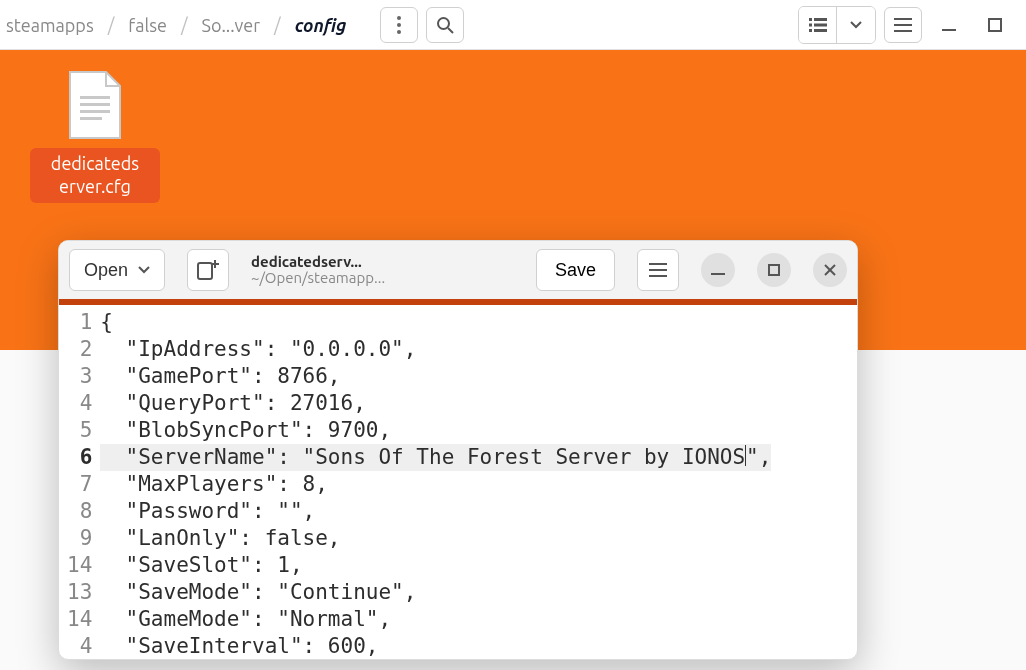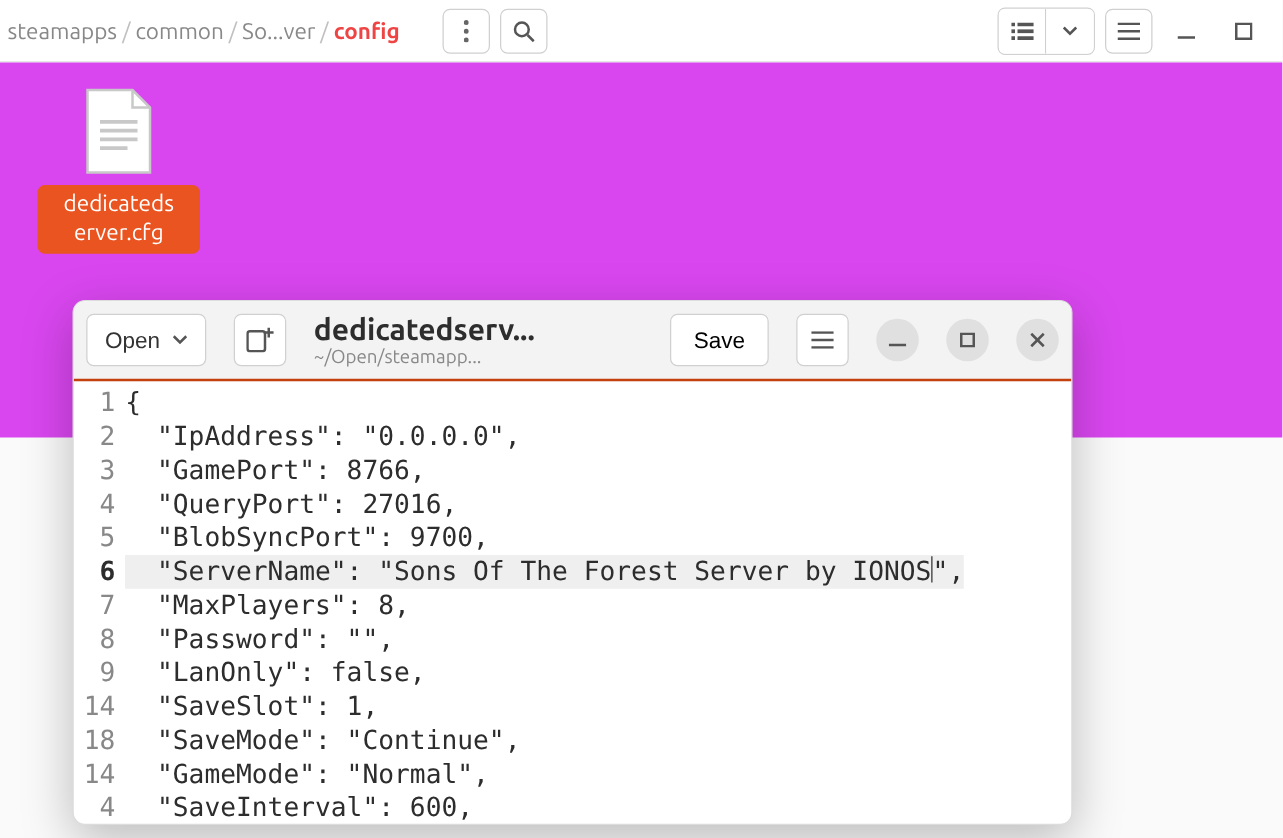--- a/index.html
+++ b/index.html
@@ -18,26 +18,26 @@
       align-items: center;
       background: #fff;
       height: 50px;
       border-bottom: 1px solid #e0e0e0;
       padding: 0 6px;
       gap: 8px;
     }
     .breadcrumb {
       display: flex;
       align-items: center;
-      gap: 4px;
+      gap: 14px;
       font-size: 18px;
       color: #888;
     }
     .crumb { cursor: pointer; }
-    .crumb.current { color: #ef4444; font-weight: 700; }
+    .crumb.current { color: #0f172a; font-weight: 700; font-style: italic; }
     .sep { color: #c0c0c0; }
     .fm-spacer-small { width: 18px; }
     .icon-btn {
       border: 1px solid #d0d0d0;
       background: #fff;
       border-radius: 6px;
       height: 36px;
       min-width: 38px;
       display: inline-flex;
       align-items: center;
@@ -57,21 +57,21 @@
       margin-left: auto;
       display: flex;
       align-items: center;
       gap: 8px;
       padding-right: 6px;
     }
     .win-ctrl { border: none; background: transparent; width: 34px; }
 
     
     .fm-body {
-      background: #d946ef;
+      background: #f97316;
       width: 100%;
       height: 300px;
       padding: 20px 30px;
       display: flex;
       gap: 40px;
       align-items: flex-start;
     }
     .file-item {
       display: flex;
       flex-direction: column;
@@ -108,21 +108,21 @@
       border-radius: 10px;
       box-shadow: 0 12px 40px rgba(0,0,0,0.25);
       border: 1px solid #dcdcdc;
       display: flex;
       flex-direction: column;
       overflow: hidden;
     }
     .editor-header {
       height: 64px;
       background: #f3f3f3;
-      border-bottom: 2px solid #c2410c;
+      border-bottom: 6px solid #c2410c;
       display: flex;
       align-items: center;
       gap: 22px;
       padding: 0 10px;
     }
     .open-btn {
       border: 1px solid #d0d0d0;
       background: #fff;
       border-radius: 6px;
       height: 42px;
@@ -142,21 +142,21 @@
       display: inline-flex; align-items:center; justify-content:center;
       cursor:pointer;
     }
     .title-block {
       display: flex;
       flex-direction: column;
       justify-content: center;
       line-height: 1.1;
       flex: 0 0 auto;
     }
-    .title-main { font-size: 24px; font-weight: 700; color: #2d2d2d; }
+    .title-main { font-size: 15px; font-weight: 700; color: #2d2d2d; }
     .title-sub { font-size: 15px; color: #888; }
     .editor-spacer { flex: 1; }
     .save-btn {
       border: 1px solid #d0d0d0;
       background: #fff;
       border-radius: 6px;
       height: 42px;
       padding: 0 18px;
       font-size: 18px;
       cursor: pointer;
@@ -199,21 +199,21 @@
 
     svg { display: block; }
   </style>
 </head>
 <body>
 
 <div class="fm-topbar">
   <div class="breadcrumb">
     <span class="crumb">steamapps</span>
     <span class="sep">/</span>
-    <span class="crumb">common</span>
+    <span class="crumb">false</span>
     <span class="sep">/</span>
     <span class="crumb">So...ver</span>
     <span class="sep">/</span>
     <span class="crumb current">config</span>
   </div>
   <div class="fm-spacer-small"></div>
   <button class="icon-btn" title="menu">
     <span>
       <svg width="4" height="18" viewBox="0 0 4 18">
           <circle cx="2" cy="2" r="2" fill="#666"></circle>
@@ -361,19 +361,19 @@
         <div class="ln">1</div>
         <div class="ln">2</div>
         <div class="ln">3</div>
         <div class="ln">4</div>
         <div class="ln">5</div>
         <div class="ln current">6</div>
         <div class="ln">7</div>
         <div class="ln">8</div>
         <div class="ln">9</div>
         <div class="ln">14</div>
-        <div class="ln">18</div>
+        <div class="ln">13</div>
         <div class="ln">14</div>
         <div class="ln">4</div>
       </div>
     <div class="code" id="code"><div class="code-line">{</div><div class="code-line">  "IpAddress": "0.0.0.0",</div><div class="code-line">  "GamePort": 8766,</div><div class="code-line">  "QueryPort": 27016,</div><div class="code-line">  "BlobSyncPort": 9700,</div><div class="code-line current"><span>  "ServerName": "Sons Of The Forest Server by IONOS</span><span class="caret"></span><span>",</span></div><div class="code-line">  "MaxPlayers": 8,</div><div class="code-line">  "Password": "",</div><div class="code-line">  "LanOnly": false,</div><div class="code-line">  "SaveSlot": 1,</div><div class="code-line">  "SaveMode": "Continue",</div><div class="code-line">  "GameMode": "Normal",</div><div class="code-line">  "SaveInterval": 600,</div></div>
   </div>
 </div>
 
 </body></html>

